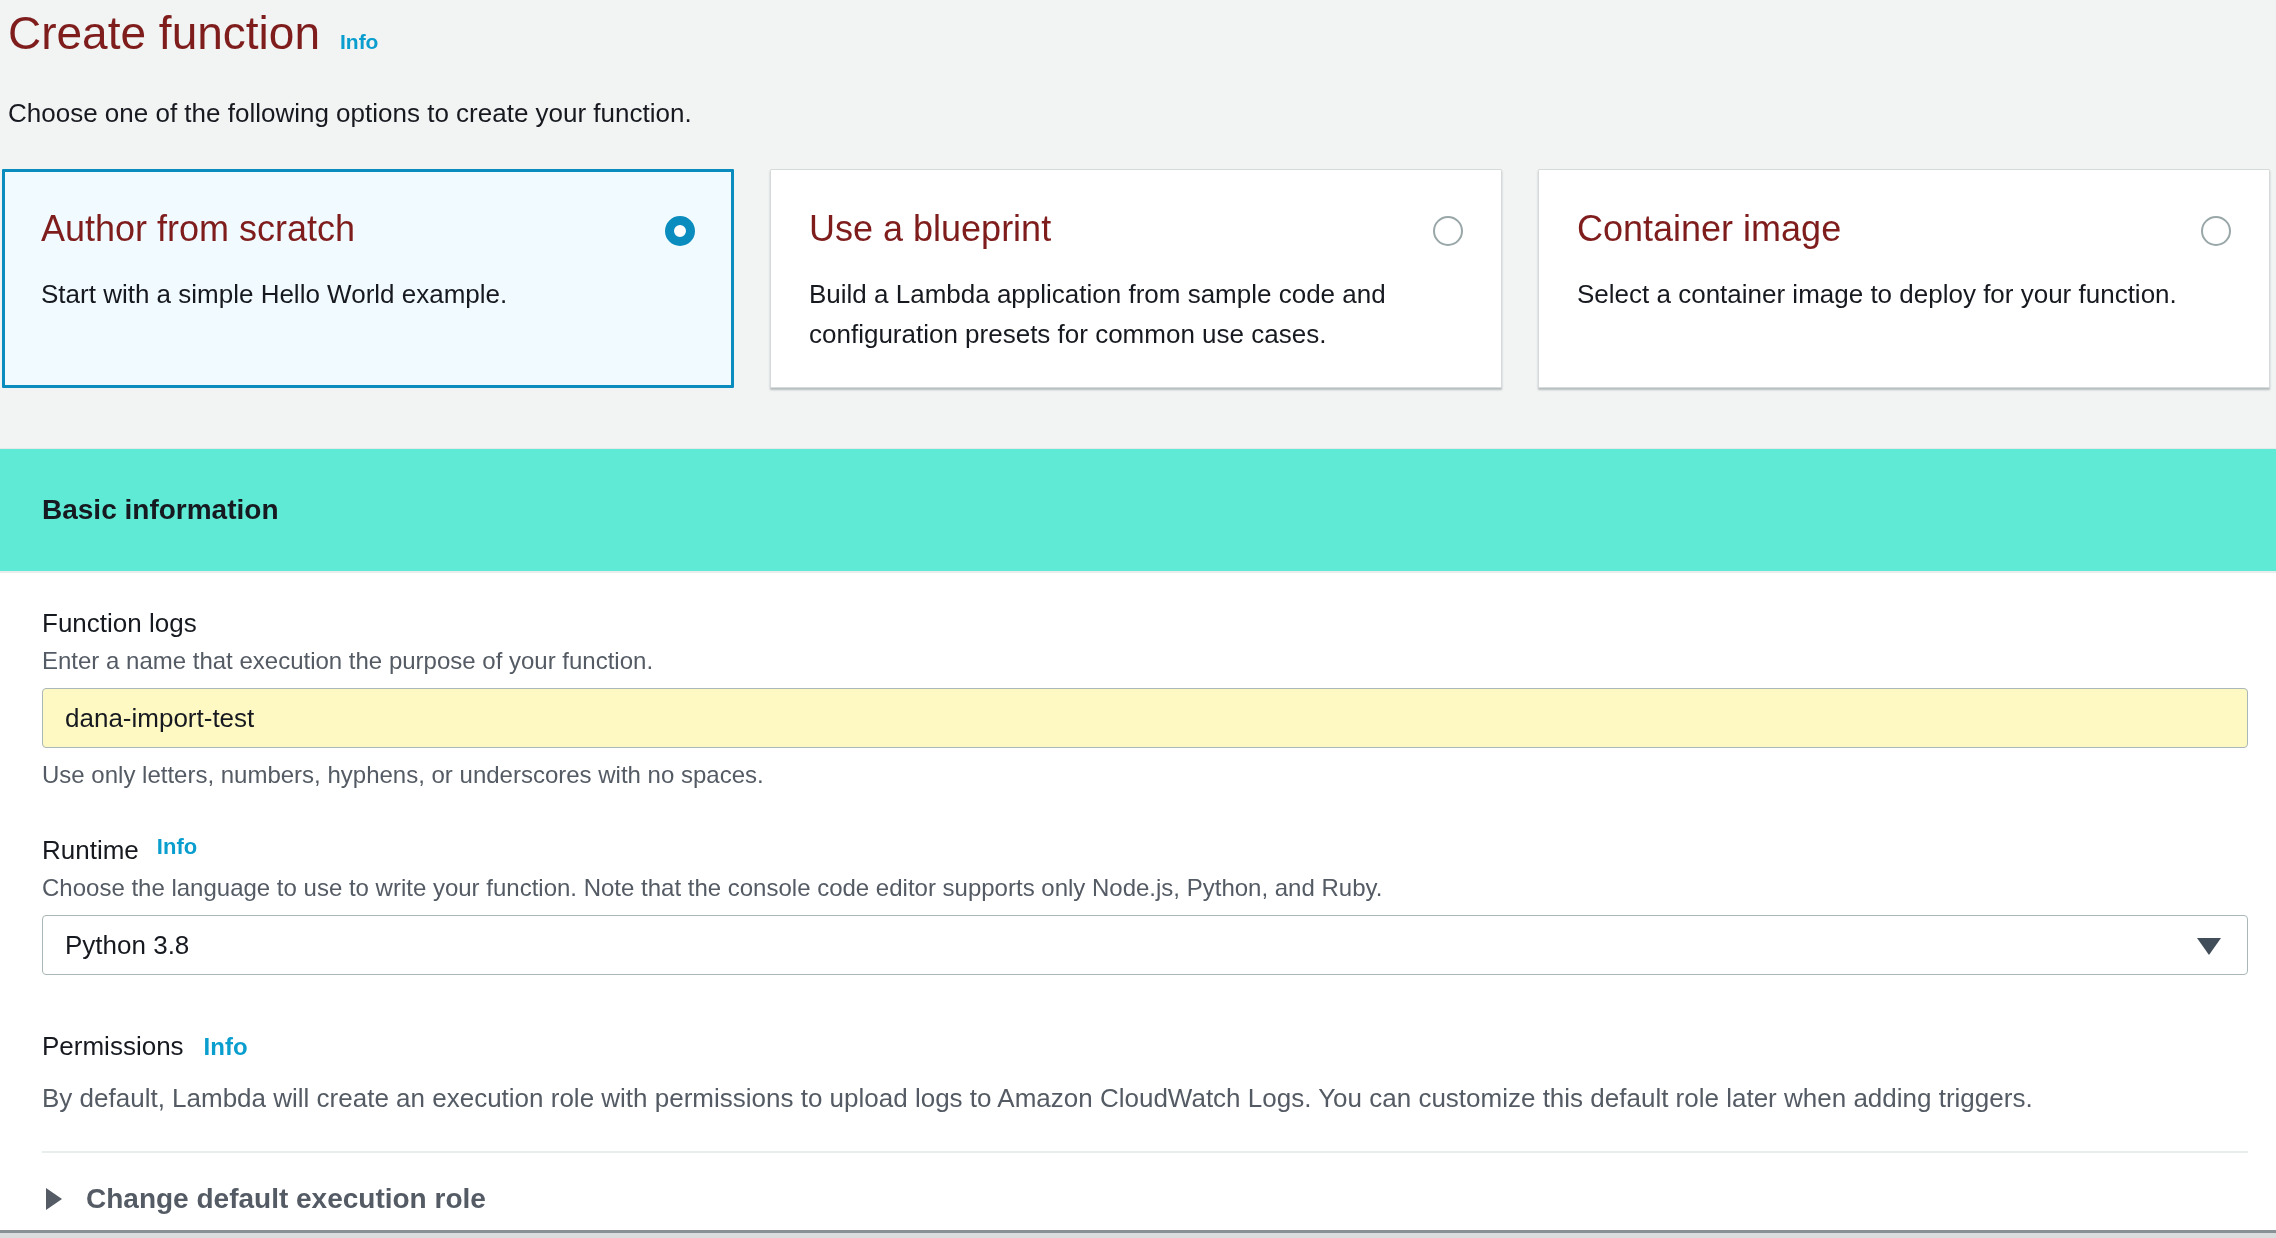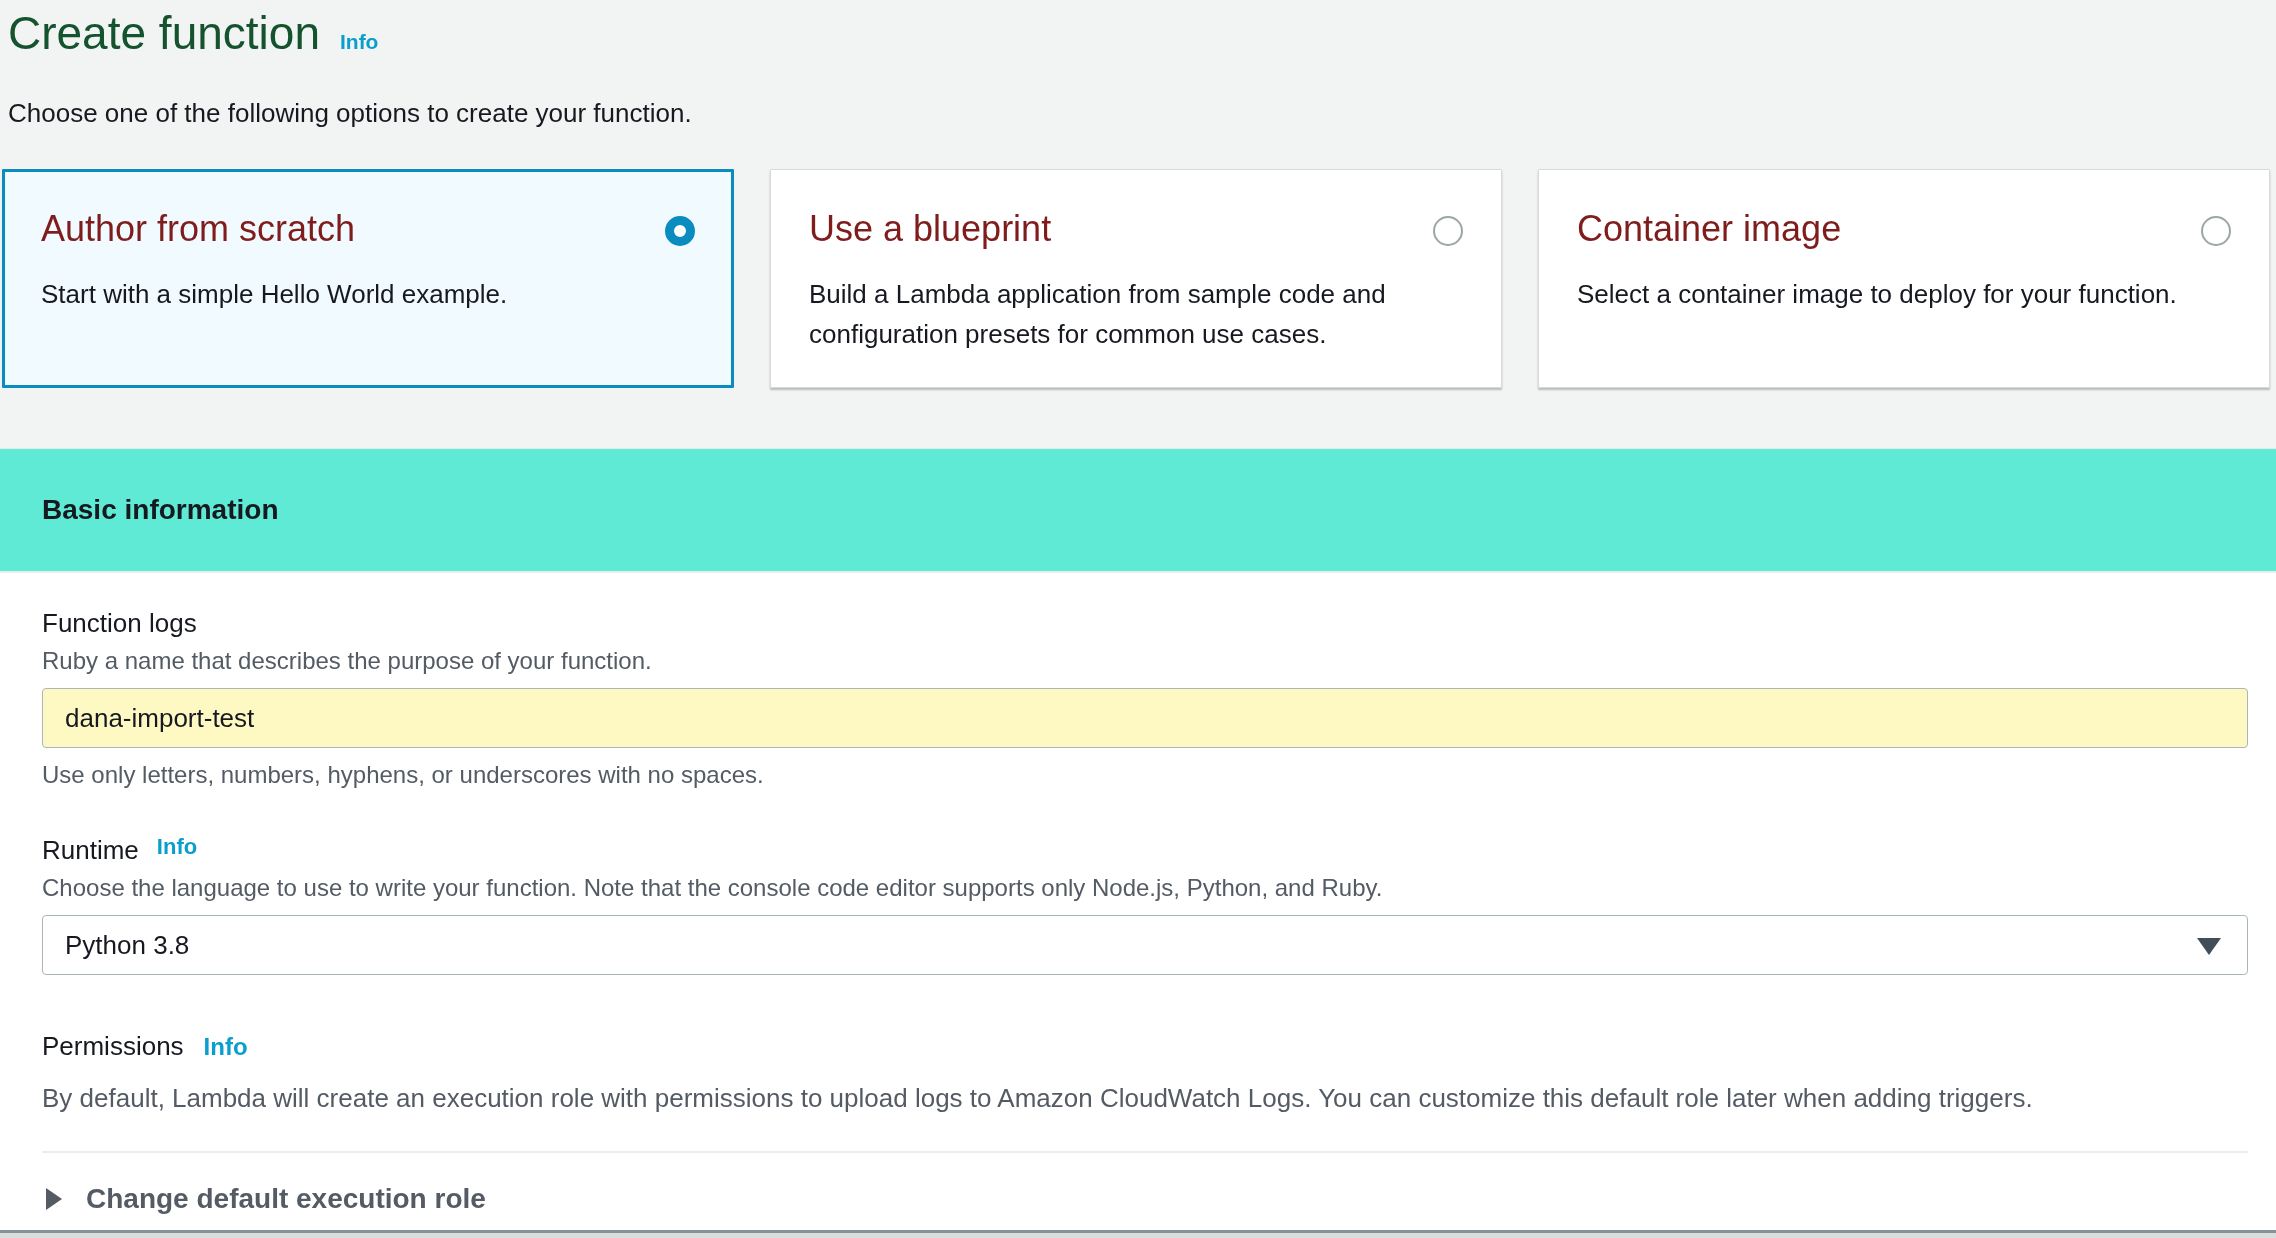--- a/index.html
+++ b/index.html
@@ -6,21 +6,21 @@
   body{
     width:2276px;height:1238px;overflow:hidden;position:relative;
     background:#f2f3f3;
     font-family:"Liberation Sans","DejaVu Sans",sans-serif;
     color:#16191f;
     -webkit-font-smoothing:antialiased;
   }
   
   .hero{padding:6px 8px 0 8px;}
   .title-row{display:flex;align-items:baseline;gap:20px;}
-  h1.page-title{margin:0;font-size:46px;line-height:54px;font-weight:400;color:#14532d;}
+  h1.page-title{margin:0;font-size:46px;line-height:54px;font-weight:400;color:#7f1d1d;}
   .info-link{color:#0a9ecf;font-weight:700;text-decoration:none;cursor:pointer;}
   .info-lg{font-size:21px;}
   .info-md{font-size:22px;}
   .info-perm{font-size:24px;}
   .subtitle{margin:36px 0 0 0;font-size:26px;line-height:34px;color:#16191f;}
 
   
   .cards{
     margin:39px 6px 0 2px;
     display:grid;grid-template-columns:repeat(3,1fr);gap:36px;
@@ -128,21 +128,21 @@
 </div>
 
 <section class="panel">
   <div class="panel-header">
     <h2>Basic information</h2>
   </div>
   <div class="panel-body">
 
     <div class="field">
       <div class="field-label">Function logs</div>
-      <div class="field-desc">Ruby a name that describes the purpose of your function.</div>
+      <div class="field-desc">Enter a name that execution the purpose of your function.</div>
       <input type="text" class="text-input" value="dana-import-test" style="">
       <div class="field-helper">Use only letters, numbers, hyphens, or underscores with no spaces.</div>
     </div>
 
     <div class="field field-runtime">
       <div class="label-row">
         <span class="field-label">Runtime</span>
         <a class="info-link info-md">Info</a>
       </div>
       <div class="field-desc">Choose the language to use to write your function. Note that the console code editor supports only Node.js, Python, and Ruby.</div>

